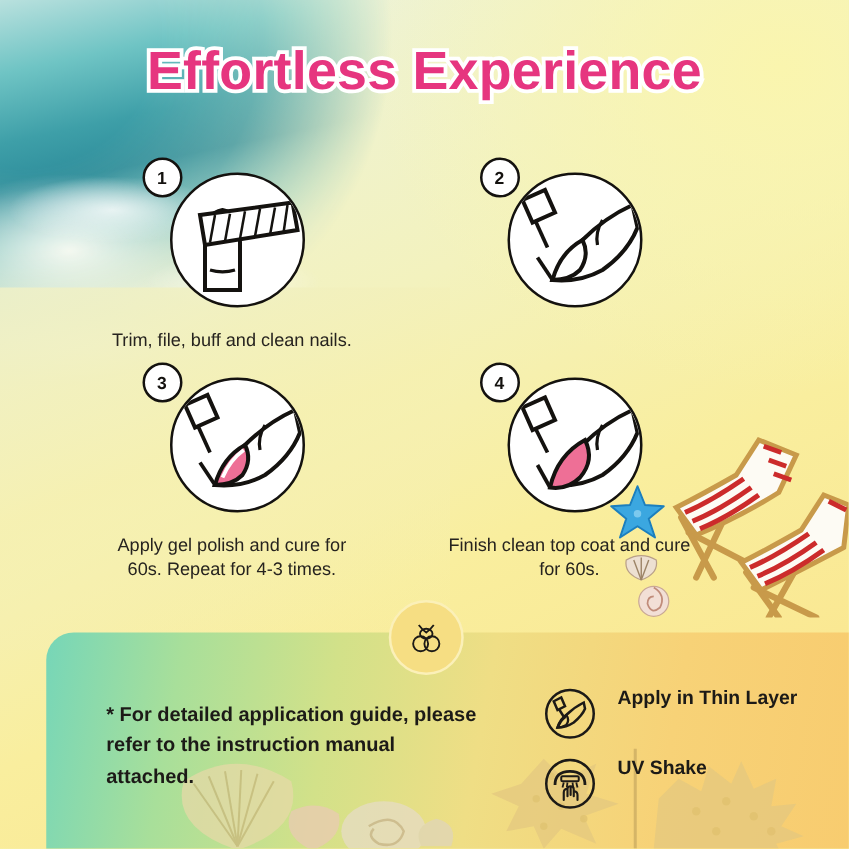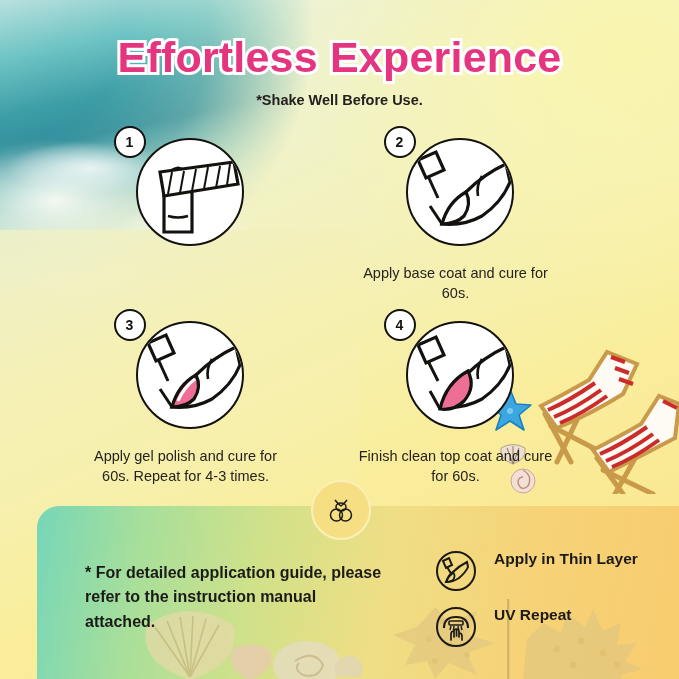--- a/index.html
+++ b/index.html
@@ -124,21 +124,20 @@
 <body>
 
 <div id="poster">
 
   <div class="bg-base"></div>
   <div class="bg-wave"></div>
   <div class="bg-foam"></div>
   <div class="bg-sand"></div>
 
   <div class="title">Effortless Experience</div>
-  <div class="subtitle">*Shake Well Before Use.</div>
 
   <svg class="deco" id="chairs" viewBox="0 0 152 172">
     <g fill="none" stroke="#C89A4A" stroke-width="5" stroke-linecap="round">
       <path d="M18 92 L44 140"></path>
         <path d="M66 64 L30 140"></path>
       <path d="M24 104 L74 130"></path>
     </g>
     <path d="M14 84 Q34 74 62 58 L80 30 L110 42 L96 72 Q64 92 30 106 Z" fill="#FDFBF4" stroke="#C89A4A" stroke-width="4"></path>
     <g stroke="#CC2B2B" stroke-width="4" fill="none">
       <path d="M21 88 Q42 79 68 61"></path>
@@ -196,37 +195,37 @@
                   <path d="M46 31 L42 53"></path>
                   <path d="M58 29 L54 51"></path>
                 <path d="M70 27 L66 49"></path>
                   <path d="M82 26 L78 48"></path>
                   <path d="M92 24 L89 45"></path>
               </g>
             </svg>
           </div>
           <div class="step-num">1</div>
         </div>
+        <div class="step-cap">Trim, file, buff and clean nails.</div>
       </div>
 
       <div class="step col-b">
         <div class="step-art">
           <div class="step-circle">
             <svg viewBox="0 0 104 104" width="104" height="104">
               <path d="M98 24 Q76 34 58 52 Q42 68 34 84 Q56 86 74 76 Q94 62 102 42 Z" fill="#FFF" stroke="#14120F" stroke-width="3.2"></path>
               <path d="M74 36 Q68 46 70 56" fill="none" stroke="#14120F" stroke-width="2.6"></path>
               <path d="M34 84 Q40 62 58 52 Q64 64 56 76 Q48 84 34 84 Z" fill="#FFF" stroke="#14120F" stroke-width="3.2"></path>
               <path d="M34 84 L22 66" stroke="#14120F" stroke-width="3" fill="none"></path>
               <path d="M10 20 L28 12 L36 30 L18 38 Z" fill="#FFF" stroke="#14120F" stroke-width="3.2"></path>
               <path d="M20 36 L30 58" stroke="#14120F" stroke-width="3" fill="none"></path>
             </svg>
           </div>
           <div class="step-num">2</div>
         </div>
-        <div class="step-cap">Apply base coat and cure for 60s.</div>
       </div>
 
     </div>
 
     <div class="step-row row2">
 
       <div class="step col-a">
         <div class="step-art">
           <div class="step-circle">
             <svg viewBox="0 0 104 104" width="104" height="104">
@@ -325,21 +324,21 @@
           <path d="M9 22 Q9 11 21 11 Q33 11 33 22" fill="none" stroke="#1C1A17" stroke-width="2.2"></path>
           <rect x="14" y="15" width="14" height="4" rx="1" fill="none" stroke="#1C1A17" stroke-width="1.6"></rect>
           <g stroke="#1C1A17" stroke-width="1.4">
             <path d="M16 20 L15 24"></path>
               <path d="M19 20 L18.4 24"></path>
             <path d="M23 20 L23.6 24"></path>
               <path d="M26 20 L27 24"></path>
           </g>
           <path d="M16 34 L16 28 Q16 25 19 25 L19 31 M19 25 Q19 23 21.5 23 L21.5 30 M21.5 23 Q24 23 24 25.5 L24 31 M24 27 Q27 27 27 30 L27 34" fill="none" stroke="#1C1A17" stroke-width="1.7" stroke-linecap="round"></path>
         </svg>
-        <div class="feature-lbl">UV Repeat</div>
+        <div class="feature-lbl">UV Shake</div>
       </div>
 
     </div>
   </div>
 
   <div class="badge">
     <svg width="30" height="30" viewBox="0 0 30 30">
       <path d="M9 5 Q12 9 15 11 Q18 9 21 5" fill="none" stroke="#1C1A17" stroke-width="1.5"></path>
       <ellipse cx="15" cy="12" rx="5" ry="4" fill="none" stroke="#1C1A17" stroke-width="1.5"></ellipse>
       <circle cx="10.5" cy="20" r="6" fill="none" stroke="#1C1A17" stroke-width="1.5"></circle>

